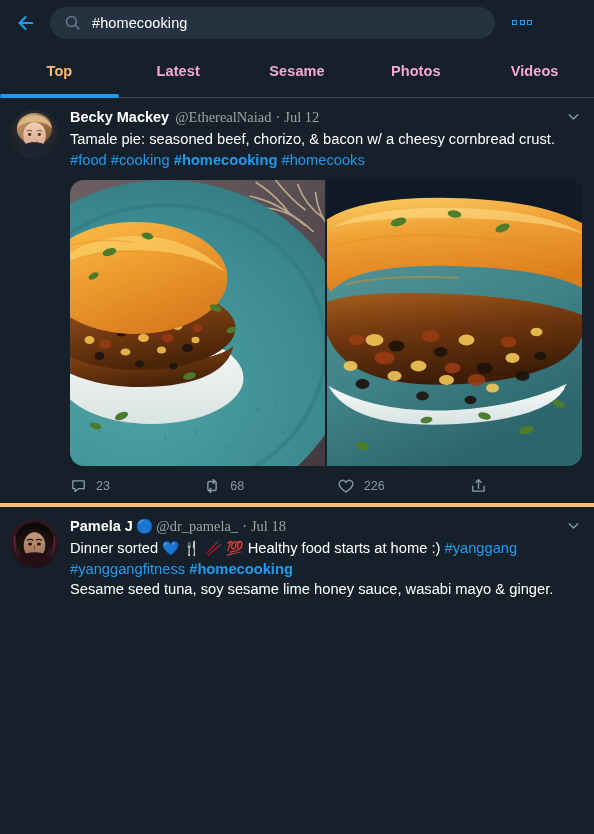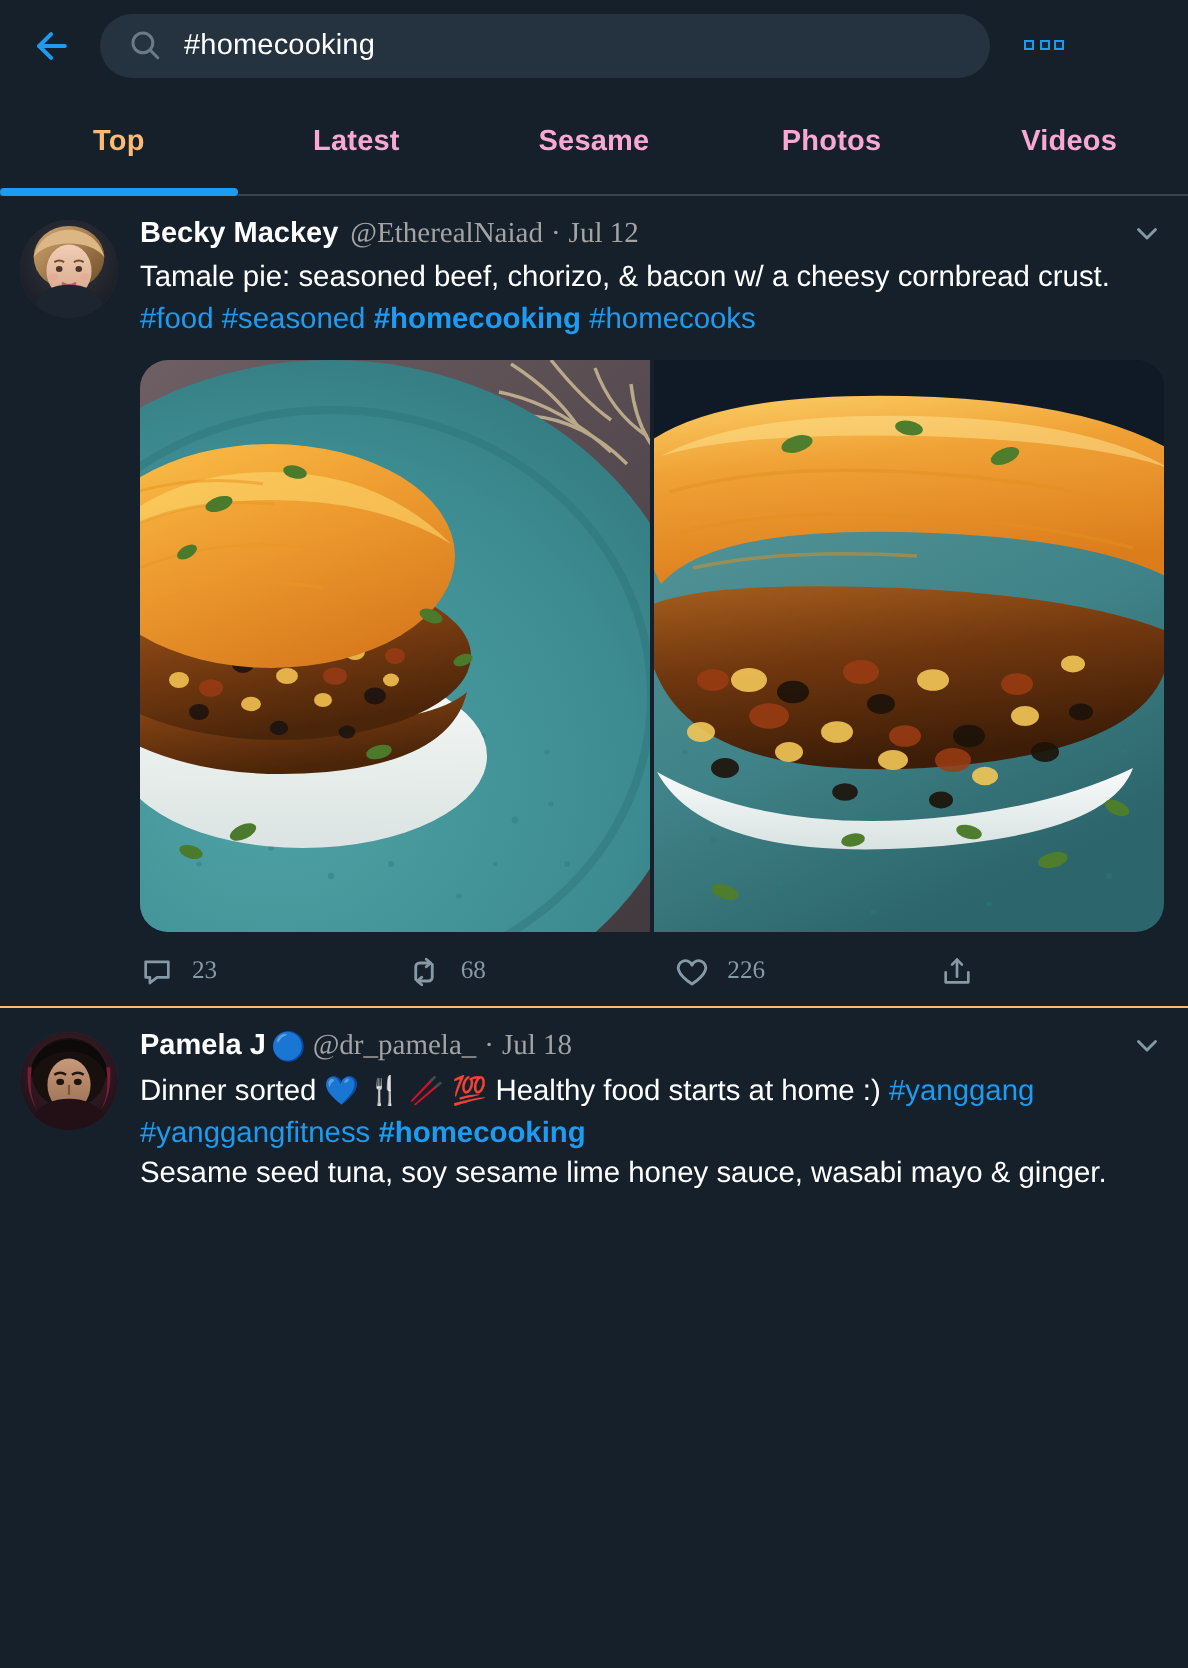--- a/index.html
+++ b/index.html
@@ -104,21 +104,21 @@
     left: 0; right: 0; bottom: -1px;
     height: 4px;
     background: #1d9bf0;
     border-radius: 2px;
   }
 
   
   .tweet {
     display: flex;
     padding: 10px 12px 0 10px;
-    border-bottom: 1px solid #fdba74;
+    border-bottom: 4px solid #fdba74;
     position: relative;
     background: #15202b;
   }
   .tweet-col-avatar { flex: 0 0 48px; padding-top: 2px; }
 
   .avatar {
     width: 49px; height: 49px;
     border-radius: 50%;
     overflow: hidden;
     position: relative;
@@ -207,21 +207,21 @@
     flex: 1 1 0;
     display: flex;
     align-items: center;
     gap: 9px;
     color: #8899a6;
     font-size: 12.6px;
     cursor: pointer;
   }
   .action.share { flex: 0 0 60px; justify-content: flex-start; }
   .action svg { display: block; }
-  .action-count { color: #8899a6; font-family: Liberation Serif, serif; }
+  .action-count { color: #8899a6; }
 </style>
 </head>
 <body>
 
 <div id="app">
 
   <div class="topbar">
 
     <div class="back-btn" title="Back">
       <span>
@@ -314,21 +314,21 @@
         <span class="caret">
           <svg width="17" height="17" viewBox="0 0 24 24" fill="none" stroke="#8899a6" stroke-width="2" stroke-linecap="round" stroke-linejoin="round">
             <path d="M6 9.5l6 6 6-6"></path>
           </svg>
         </span>
       </div>
 
       <div class="tweet-text">
         <span>Tamale pie: seasoned beef, chorizo, &amp; bacon w/ a cheesy cornbread crust.</span><br>
         <span class="tag">#food</span>
-        <span class="tag">#seasoned</span>
+        <span class="tag">#cooking</span>
         <span class="tag match">#homecooking</span>
         <span class="tag">#homecooks</span>
       </div>
 
       <div class="media">
 
         <div class="photo half" title="Tamale pie with melted cheese crust on a teal speckled ceramic plate over white crema">
           <svg viewBox="0 0 256 286" preserveAspectRatio="xMidYMid slice">
             <defs>
               <radialGradient id="plate1" cx="42%" cy="62%" r="90%">

